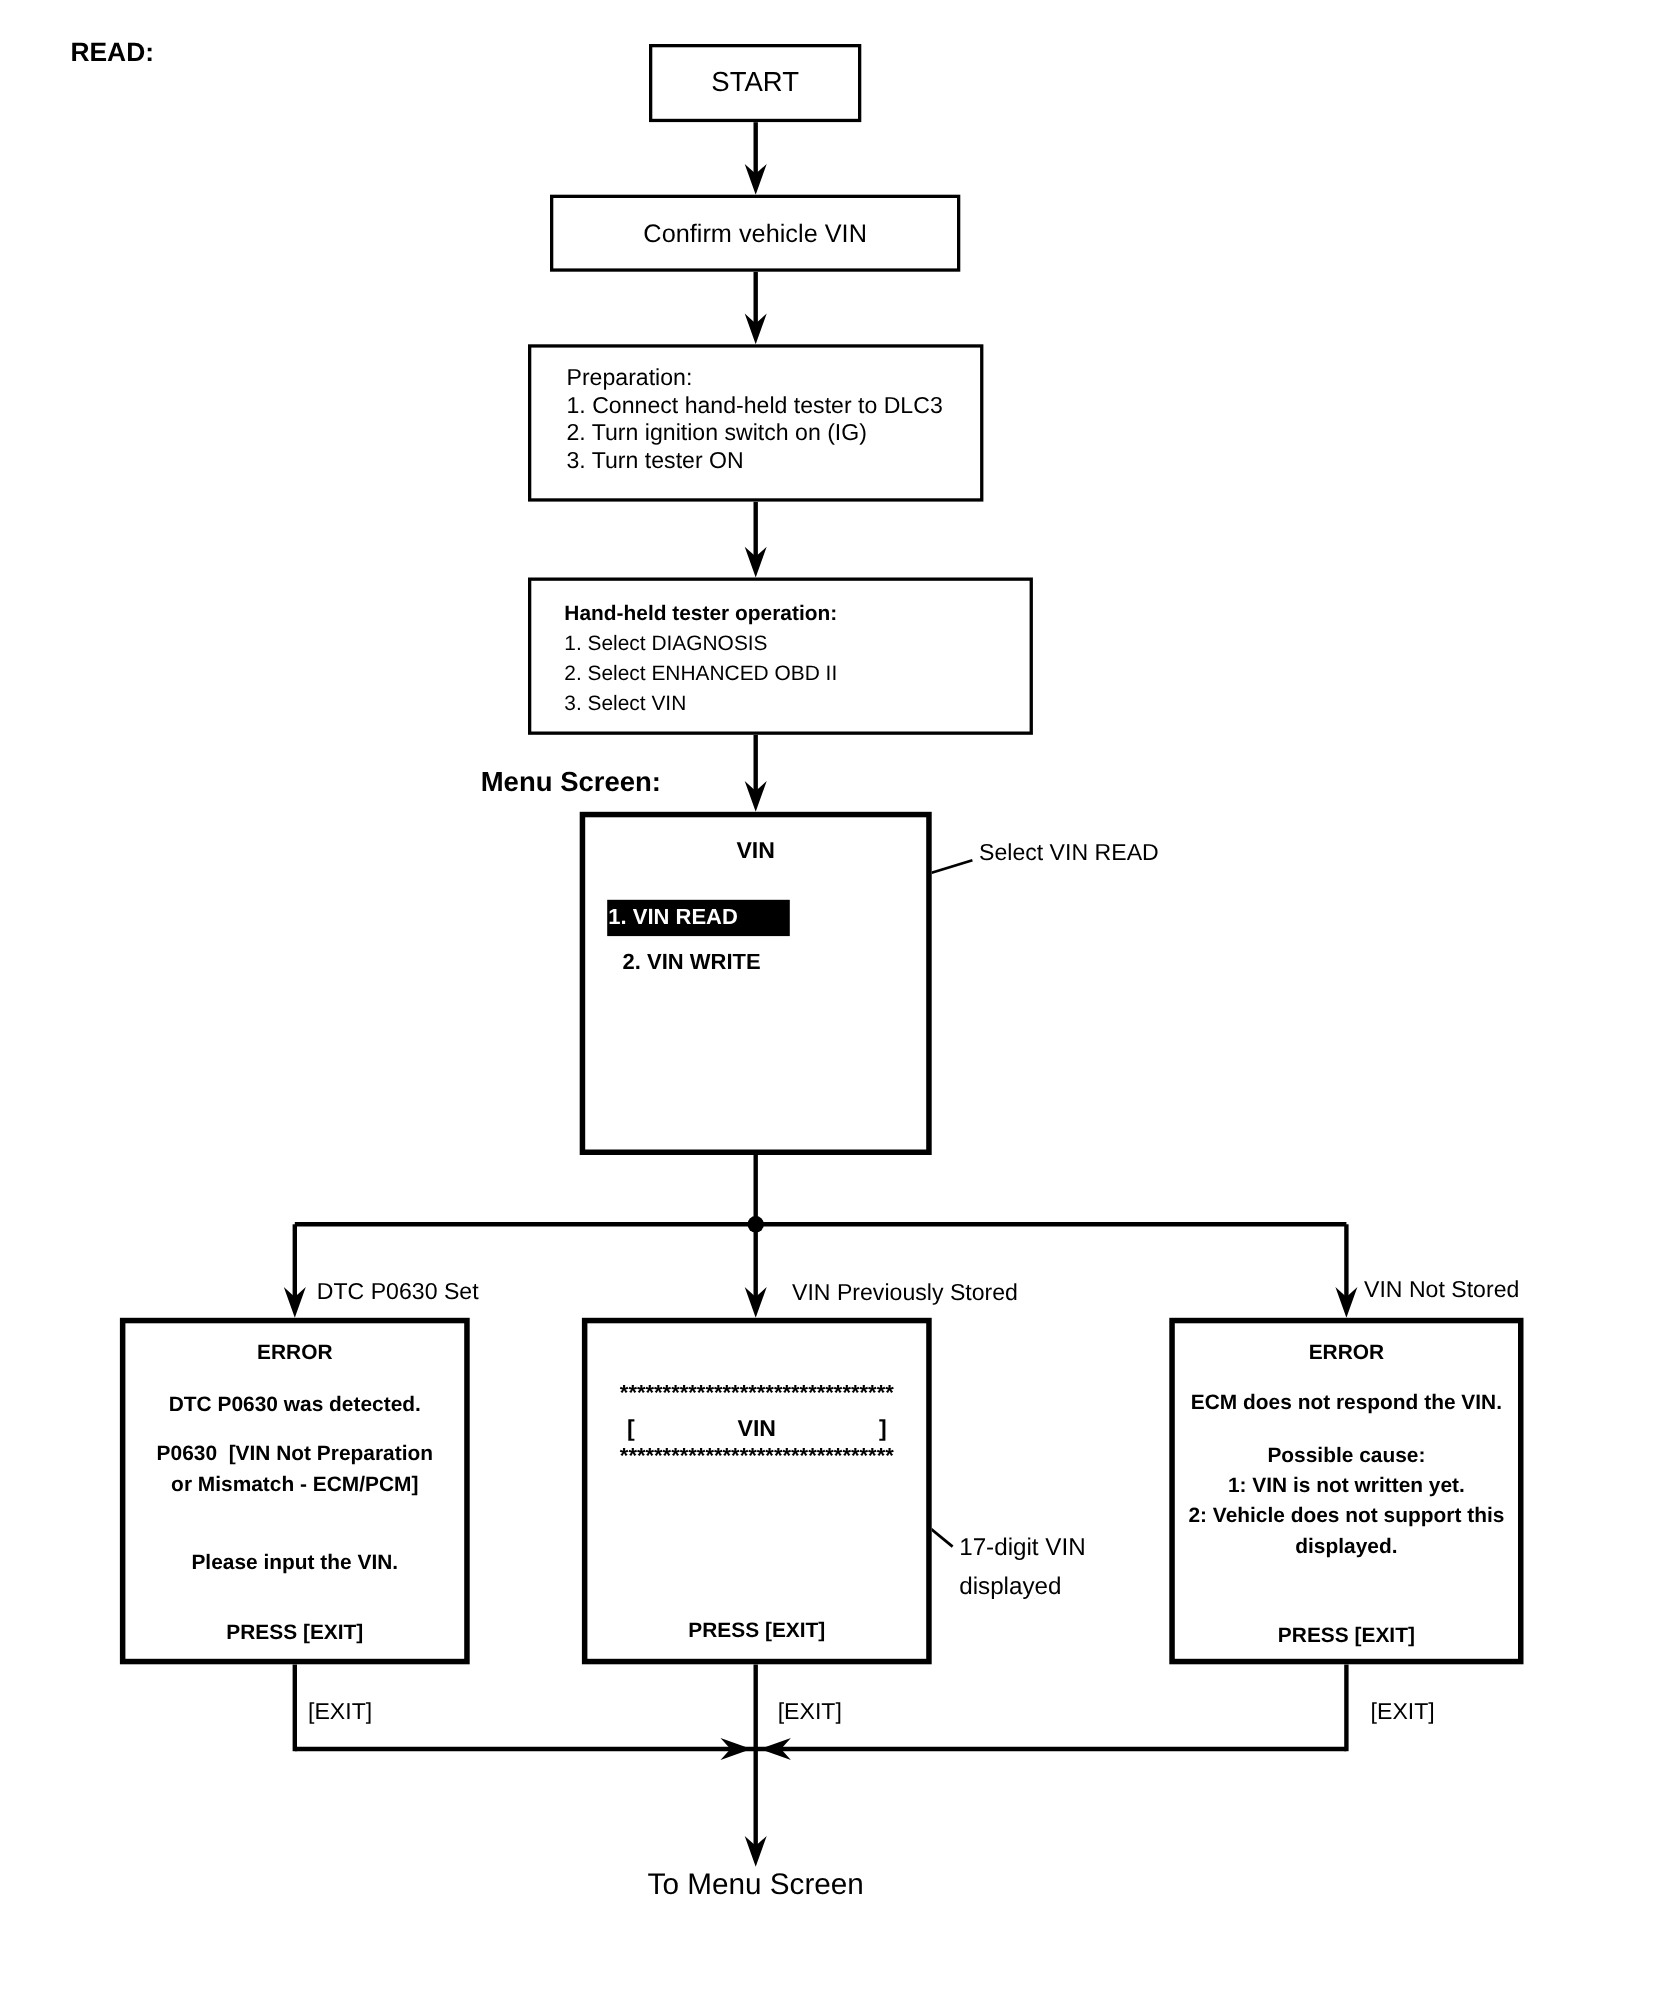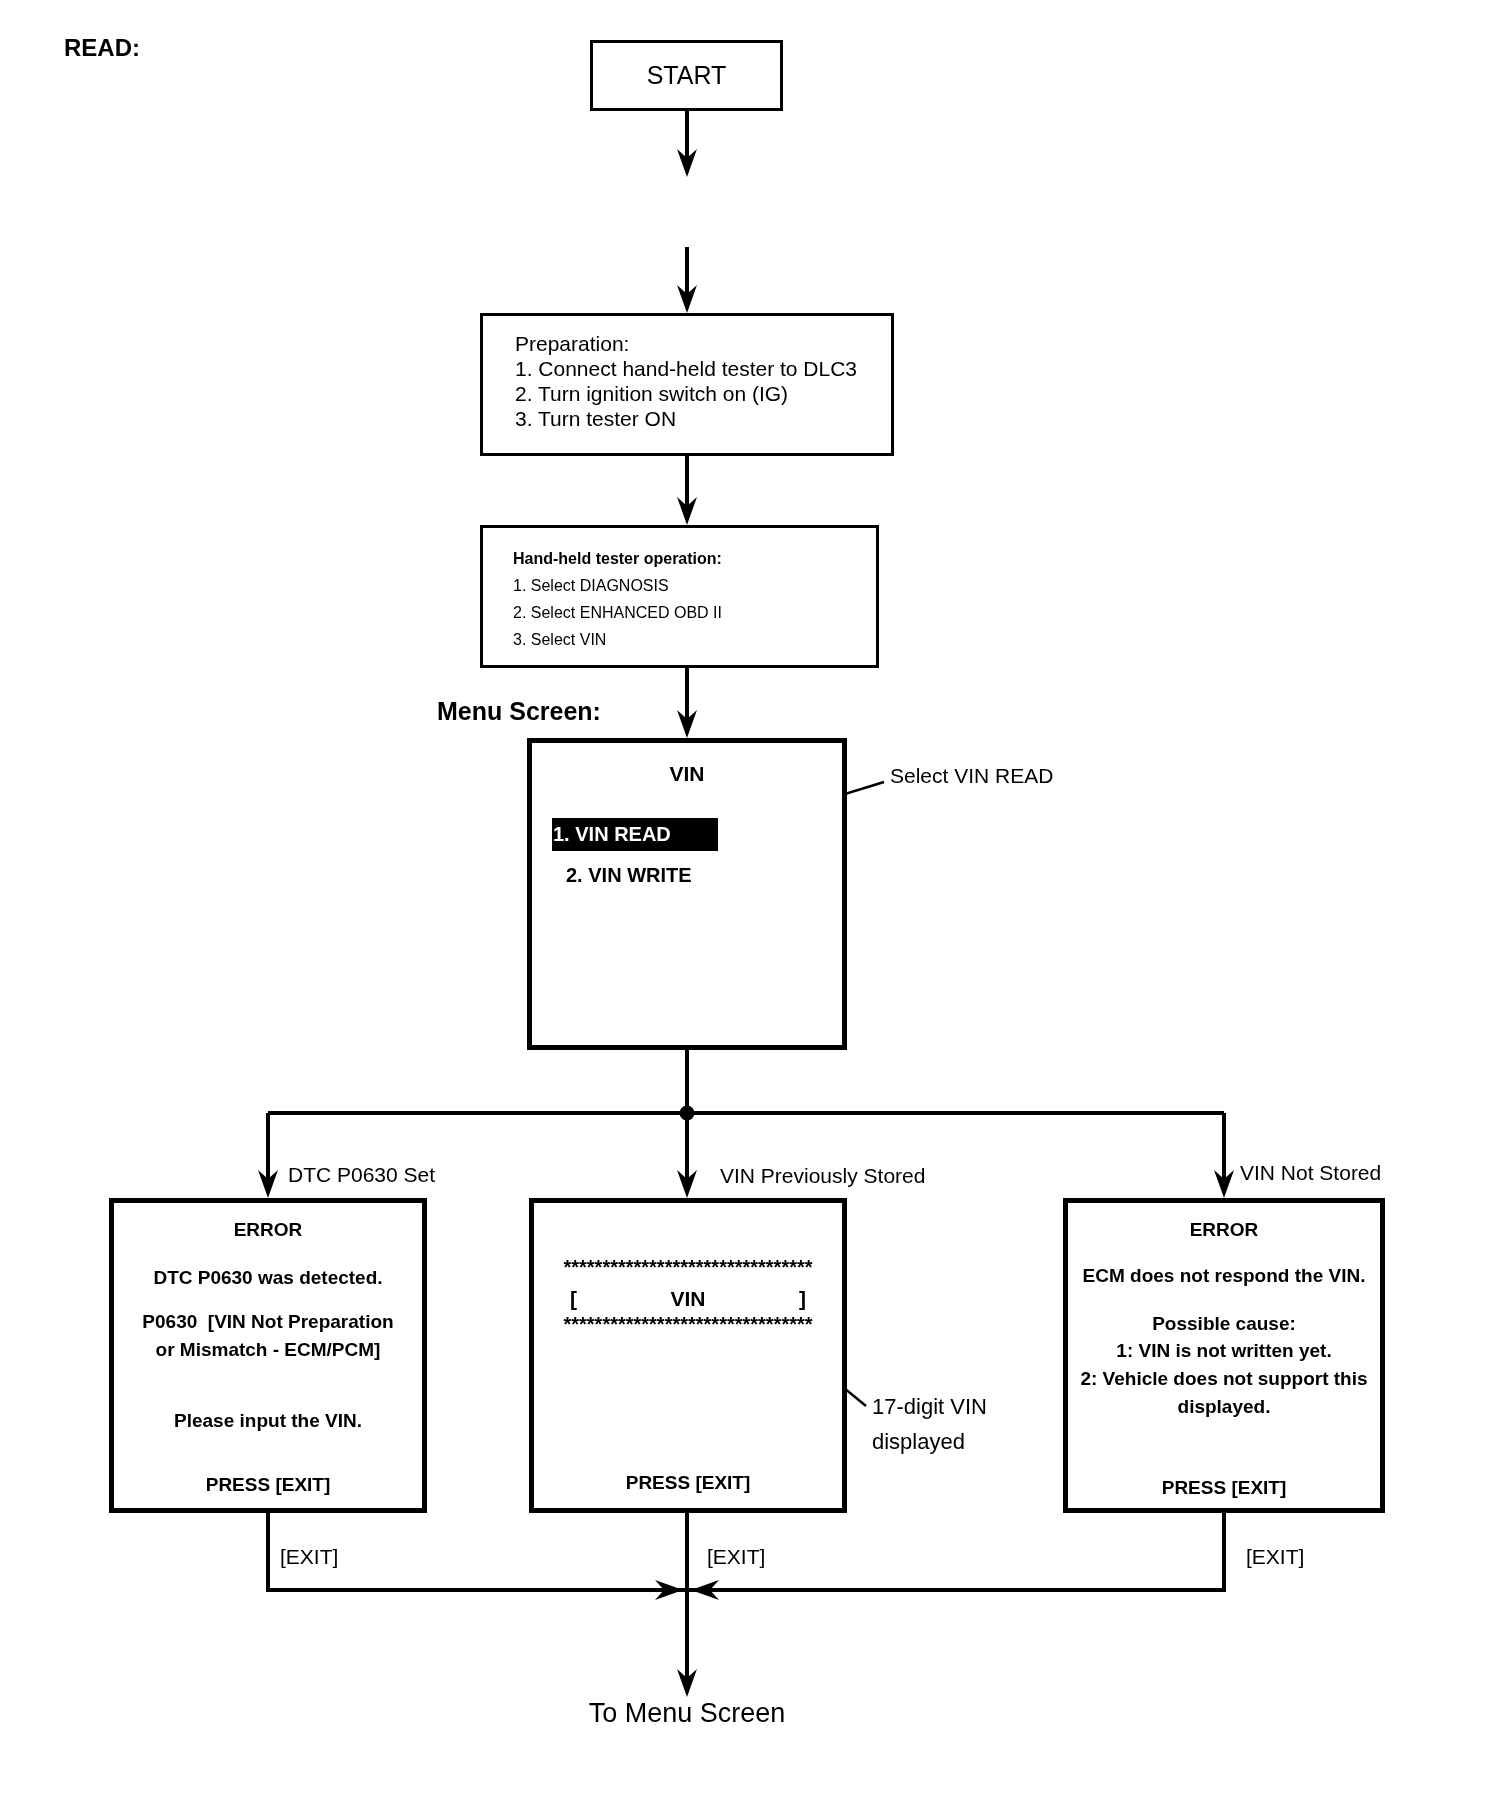--- a/index.html
+++ b/index.html
@@ -68,31 +68,34 @@
     <line x1="718" y1="833" x2="884" y2="782" stroke="#000" stroke-width="2.5"></line>
     <line x1="744" y1="1306" x2="866" y2="1406" stroke="#000" stroke-width="2.5"></line>
   </svg>
 
   <div class="abs heading" style="left:64px; top:34px; font-size:24px;">READ:</div>
 
   <div class="flowbox vcenter" style="left:590px; top:40px; width:193px; height:71px; font-size:25px;">
     <span>START</span>
   </div>
 
+  <div class="flowbox vcenter" style="left:500px; top:177px; width:373px; height:70px; font-size:23px;">
+    <span>Confirm vehicle VIN</span>
+  </div>
 
   <div class="flowbox" style="left:480px; top:313px; width:414px; height:143px; font-size:21px; line-height:25px; padding:15px 0 0 32px;">
     <div class="steps">
       <div>Preparation:</div>
       <div>1. Connect hand-held tester to DLC3</div>
       <div>2. Turn ignition switch on (IG)</div>
       <div>3. Turn tester ON</div>
     </div>
   </div>
 
-  <div class="flowbox" style="left:480px; top:525px; width:399px; height:143px; font-size:16px; line-height:27px; padding:17px 0 0 30px;">
+  <div class="flowbox" style="left:480px; top:525px; width:459px; height:143px; font-size:19px; line-height:27px; padding:17px 0 0 30px;">
     <div class="steps">
       <div class="heading">Hand-held tester operation:</div>
       <div>1. Select DIAGNOSIS</div>
       <div>2. Select ENHANCED OBD II</div>
       <div>3. Select VIN</div>
     </div>
   </div>
 
   <div class="abs heading" style="left:437px; top:697px; font-size:25px;">Menu Screen:</div>
 

